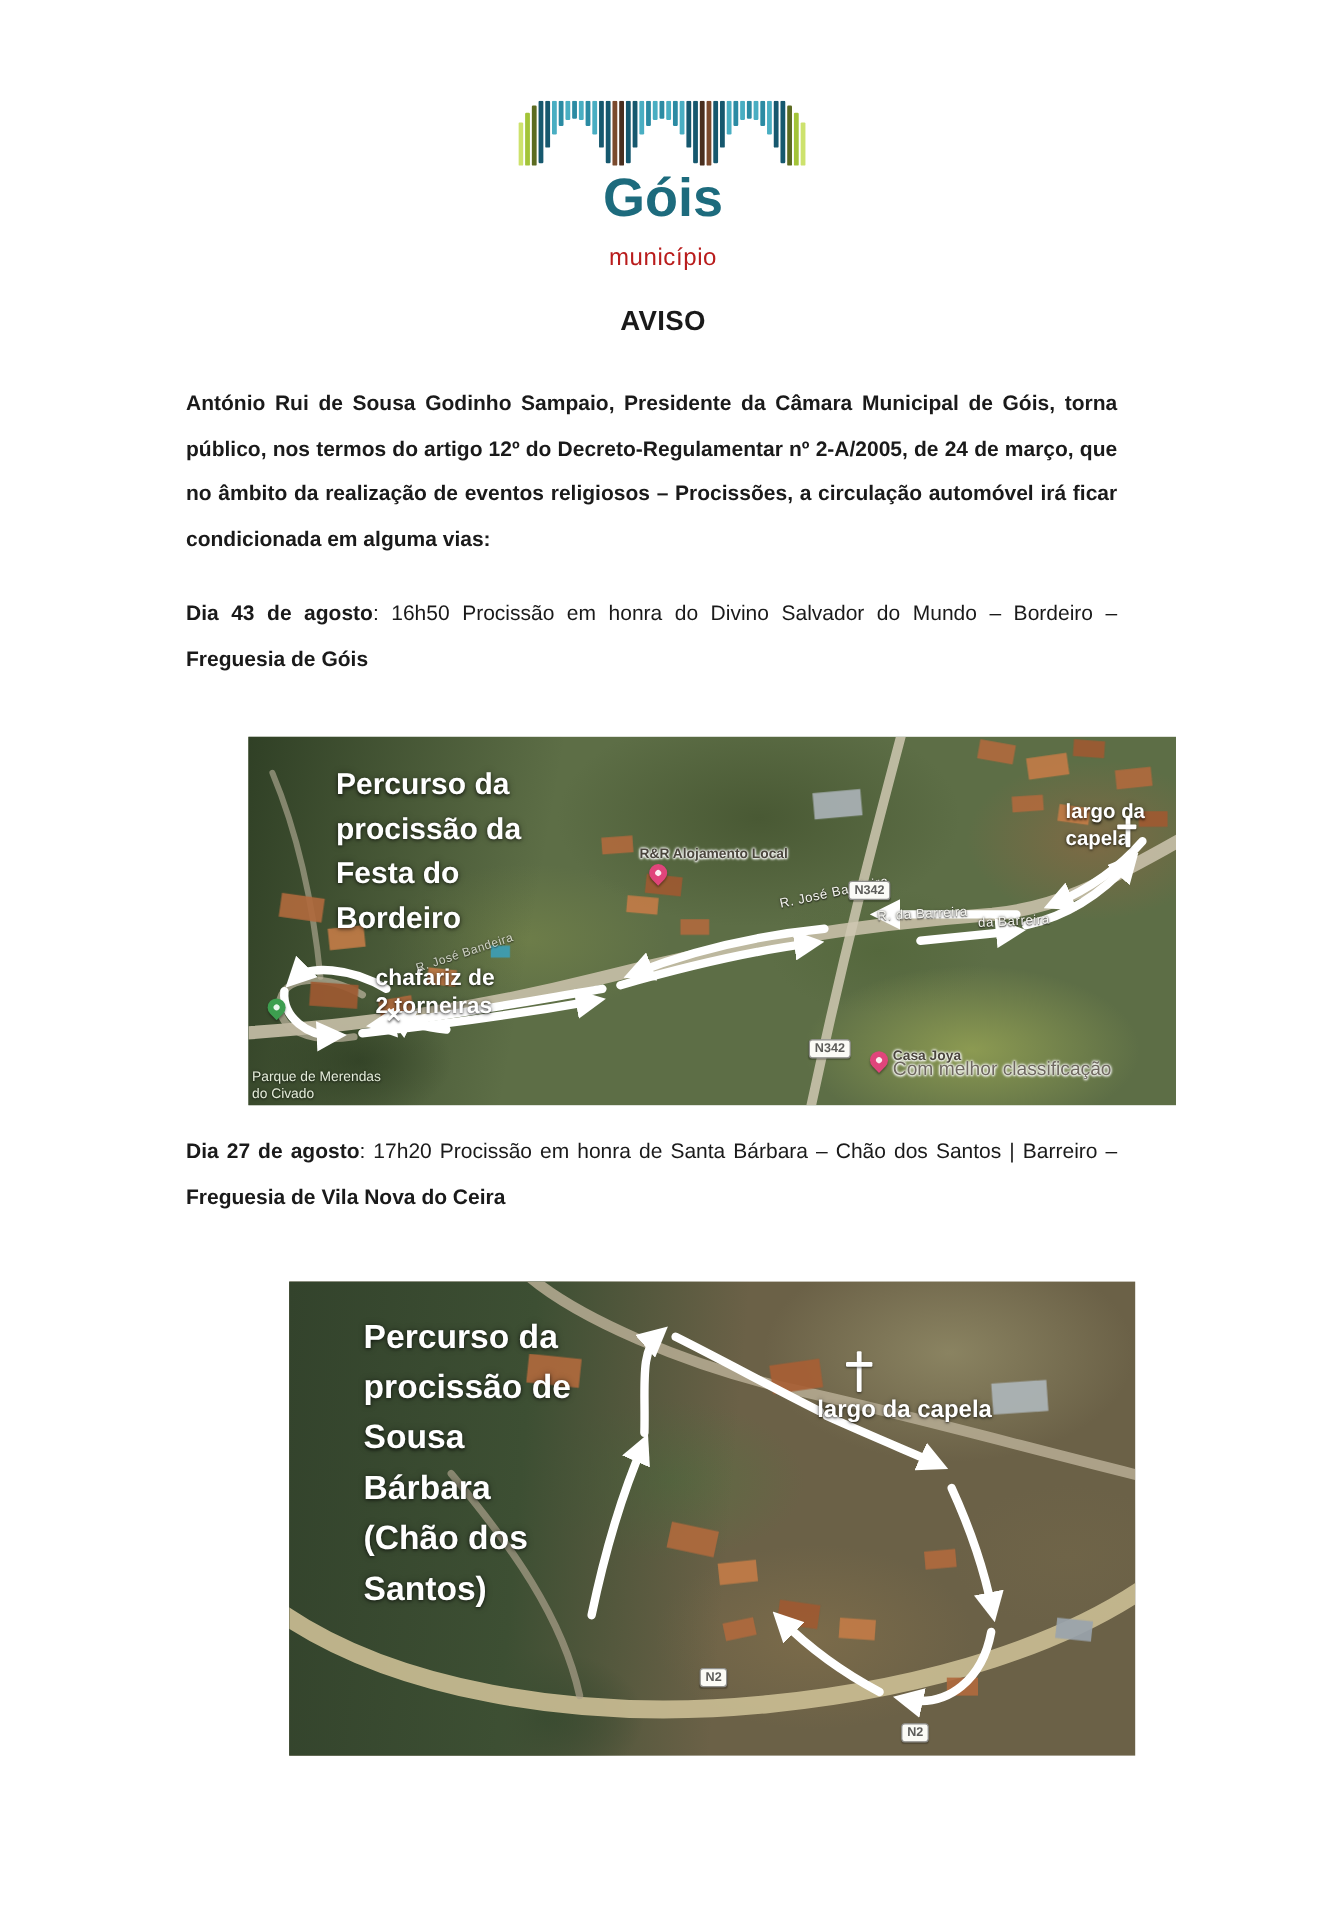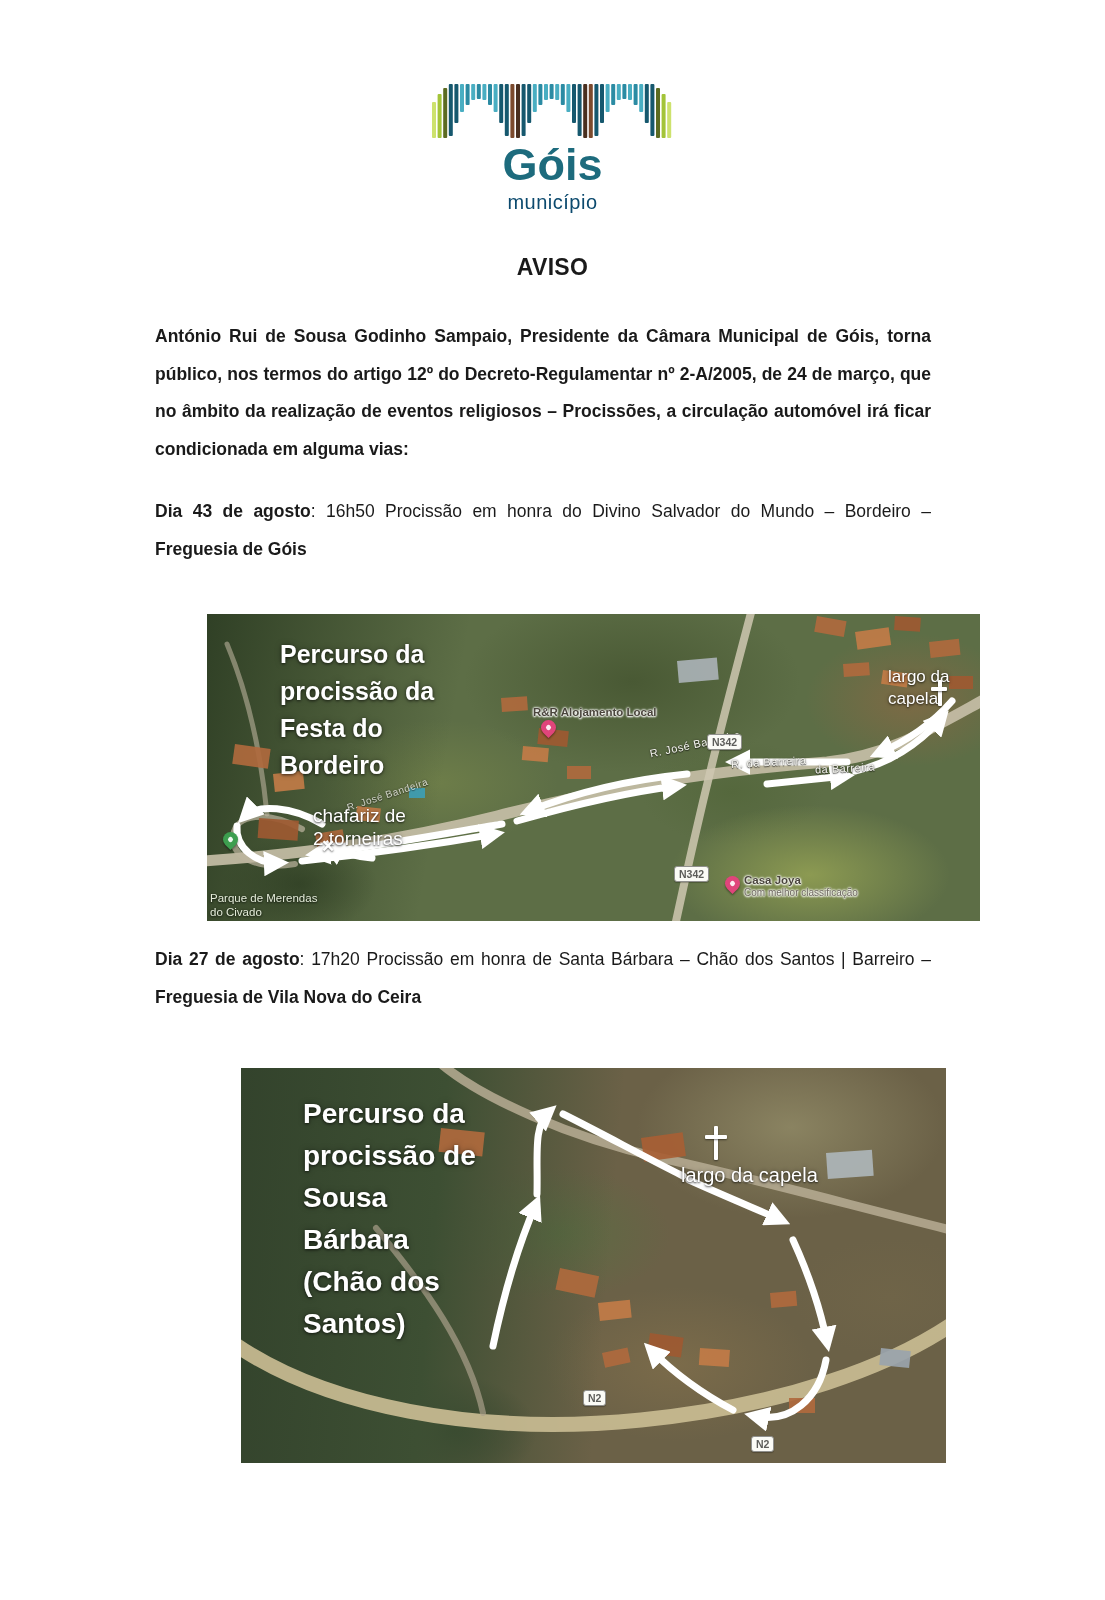--- a/index.html
+++ b/index.html
@@ -5,41 +5,41 @@
   html,body{margin:0;padding:0;}
   body{
     width:1105px;height:1600px;background:#ffffff;position:relative;
     font-family:"Liberation Sans", sans-serif;color:#1a1a1a;overflow:hidden;
   }
   
   .logo{position:absolute;top:84px;left:0;width:100%;text-align:center;}
   #logo-bars{height:56px;}
   #logo-bars svg{display:block;margin:0 auto;}
   .logo-name{font-size:45px;font-weight:bold;color:#1d6b7d;line-height:46px;margin-top:2px;}
-  .logo-sub{font-size:20px;color:#0c4a6e;line-height:22px;margin-top:3px;letter-spacing:.5px;}
+  .logo-sub{font-size:20px;color:#b91c1c;line-height:22px;margin-top:16px;letter-spacing:.5px;}
   
   .doc-title{position:absolute;top:254px;left:0;width:100%;margin:0;text-align:center;
     font-size:23px;font-weight:bold;letter-spacing:.3px;}
   .body-text{position:absolute;left:155px;width:776px;margin:0;font-size:17.5px;
     line-height:37.5px;text-align:justify;}
   .p-intro{top:318px;font-weight:bold;}
   .p-event1{top:492px;line-height:38px;}
   .p-event2{top:940px;line-height:38px;}
   
   .map{position:absolute;overflow:hidden;}
   .map svg.overlay{position:absolute;left:0;top:0;}
   .map-title{position:absolute;color:#fff;font-weight:bold;
     text-shadow:0 1px 3px rgba(0,0,0,.6),0 0 6px rgba(0,0,0,.35);}
   .map-title span{display:block;margin-left:40px;}
-  .route-label{position:absolute;color:#fff;font-weight:normal;
+  .route-label{position:absolute;color:#fff;font-weight:bold;
     text-shadow:0 1px 2px rgba(0,0,0,.65),0 0 4px rgba(0,0,0,.4);}
   .route-label span{display:block;}
   .poi{position:absolute;color:#4a453c;font-size:11.5px;font-weight:bold;line-height:12px;
     text-shadow:0 0 2px #fff,0 0 2px #fff,0 0 3px #fff,0 1px 2px #fff;white-space:nowrap;}
-  .poi .sub{font-weight:normal;font-size:10px;color:#6e685f;}
+  .poi .sub{font-weight:normal;font-size:16px;color:#6e685f;}
   .park-label{position:absolute;color:#e4ecd9;font-size:11.5px;line-height:14px;
     text-shadow:0 0 2px rgba(30,40,25,.9),0 1px 2px rgba(0,0,0,.6);white-space:nowrap;}
   .street{position:absolute;color:#f5f5f0;font-size:11px;letter-spacing:.5px;white-space:nowrap;
     text-shadow:0 0 2px rgba(50,50,40,.95),0 1px 1px rgba(0,0,0,.6);}
   .road-badge{position:absolute;background:#fbfbf6;border:1px solid #8f8f8c;border-radius:3px;
     font-size:10.5px;line-height:14px;padding:0 4px;color:#5d5d5a;font-weight:bold;
     box-shadow:0 1px 1px rgba(0,0,0,.25);}
   .pin{position:absolute;width:15px;height:15px;border-radius:50% 50% 50% 0;
     transform:rotate(-45deg);box-shadow:-1px 1px 2px rgba(0,0,0,.4);}
   .pin::after{content:"";position:absolute;width:5px;height:5px;border-radius:50%;

